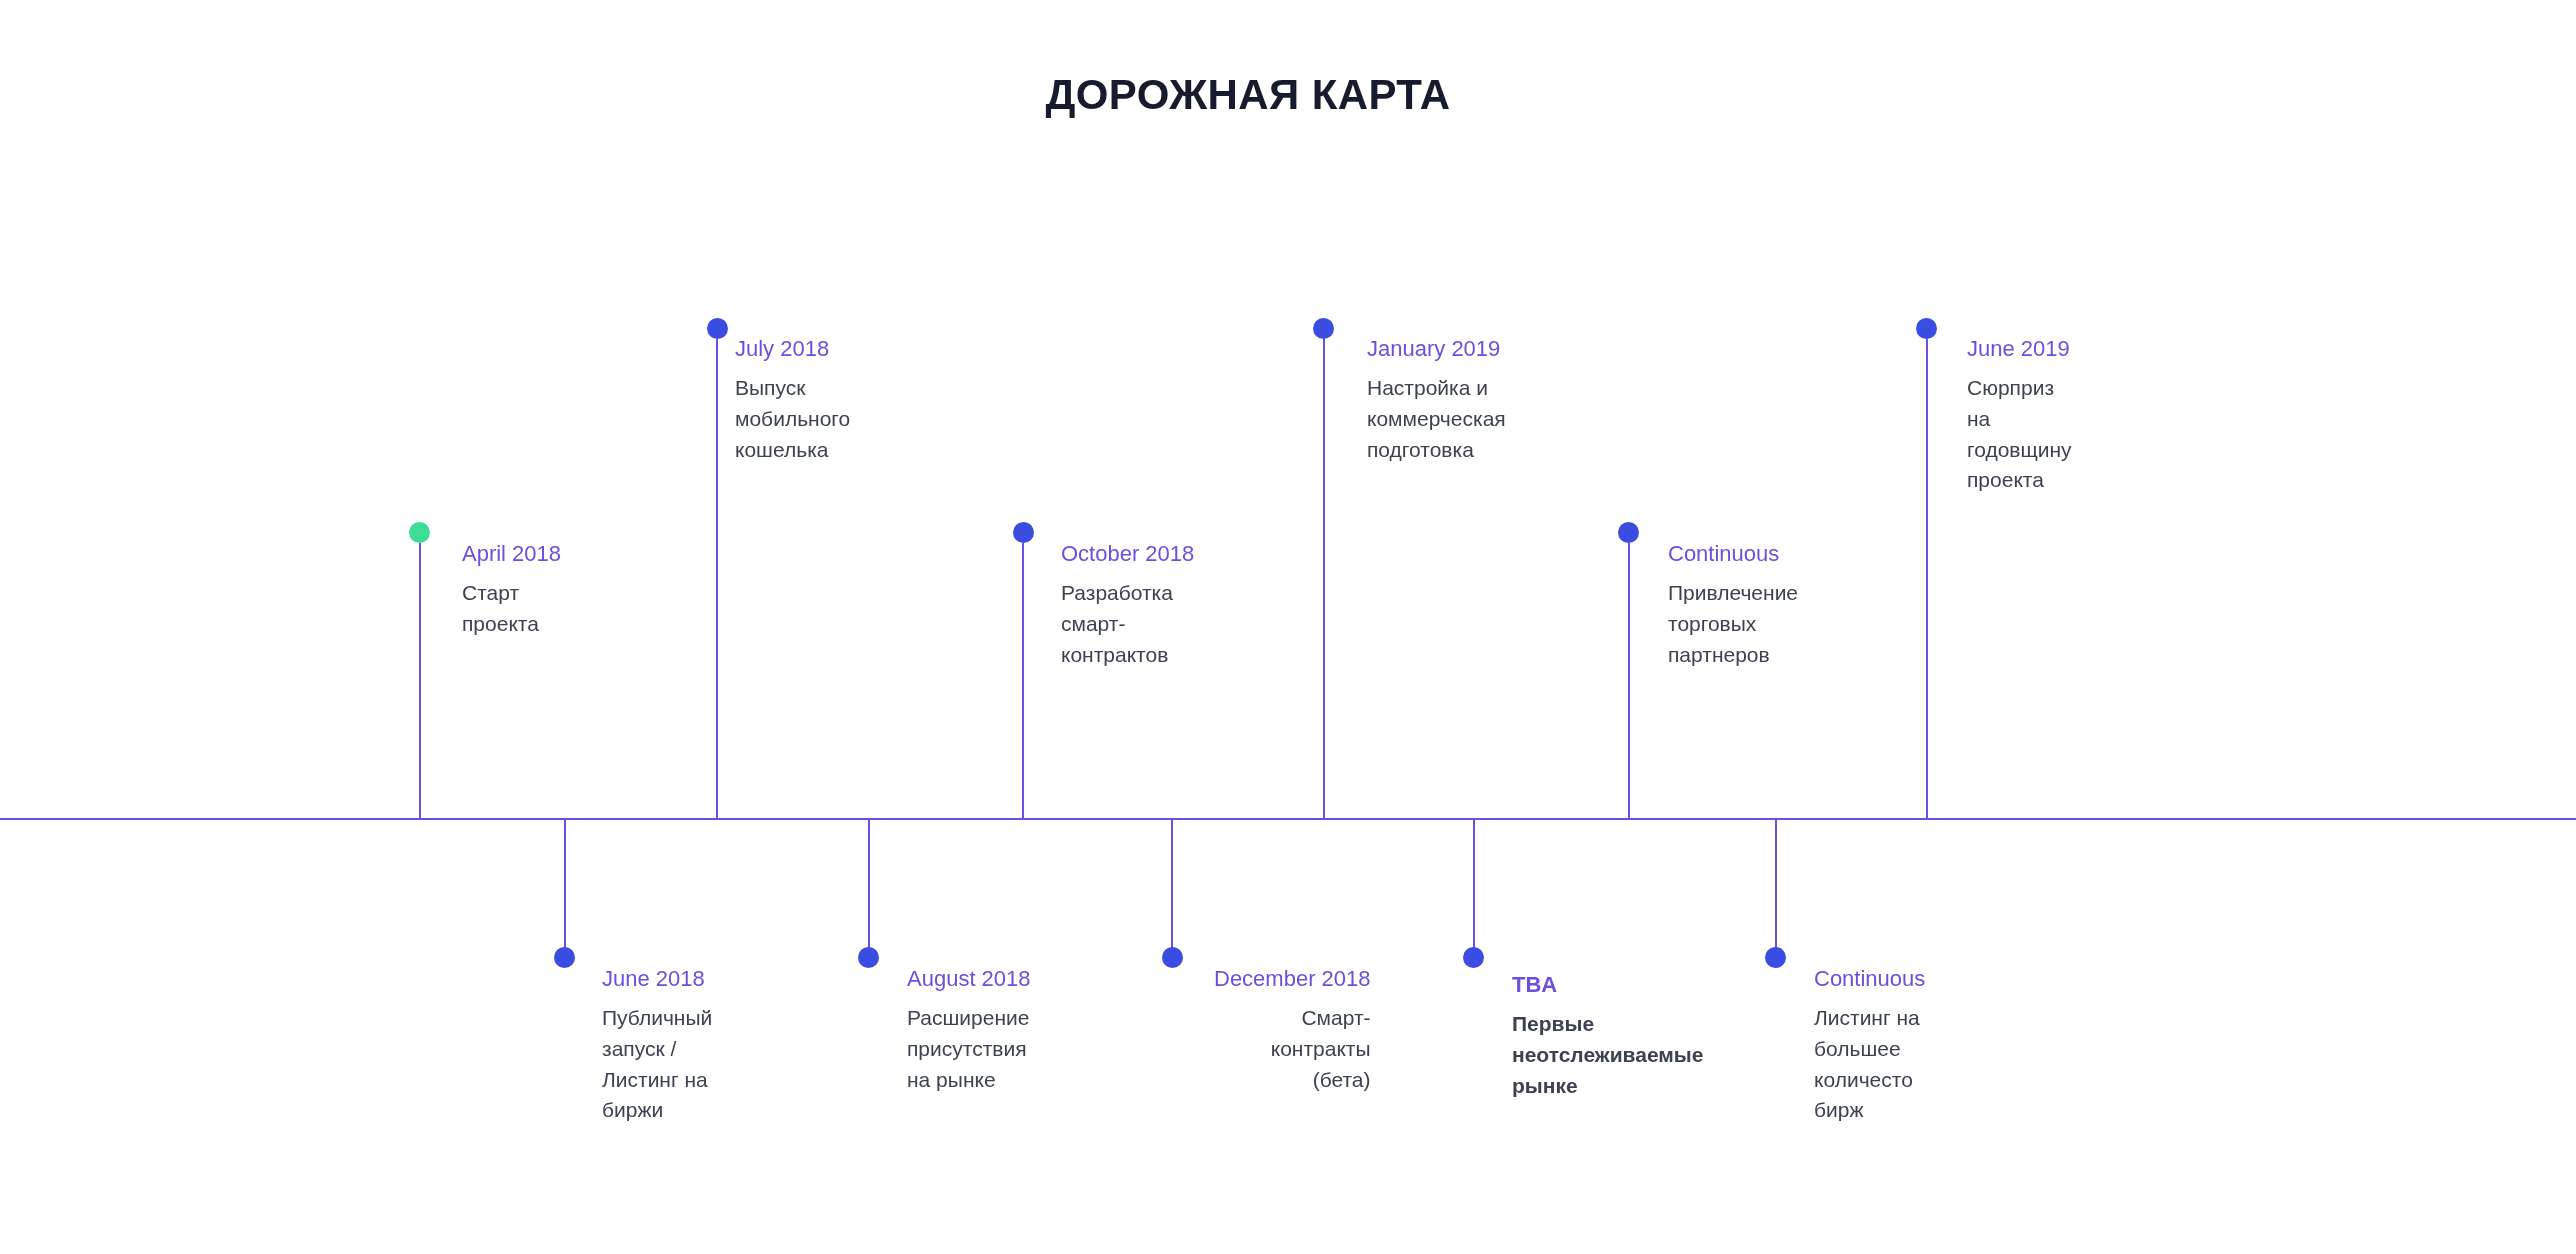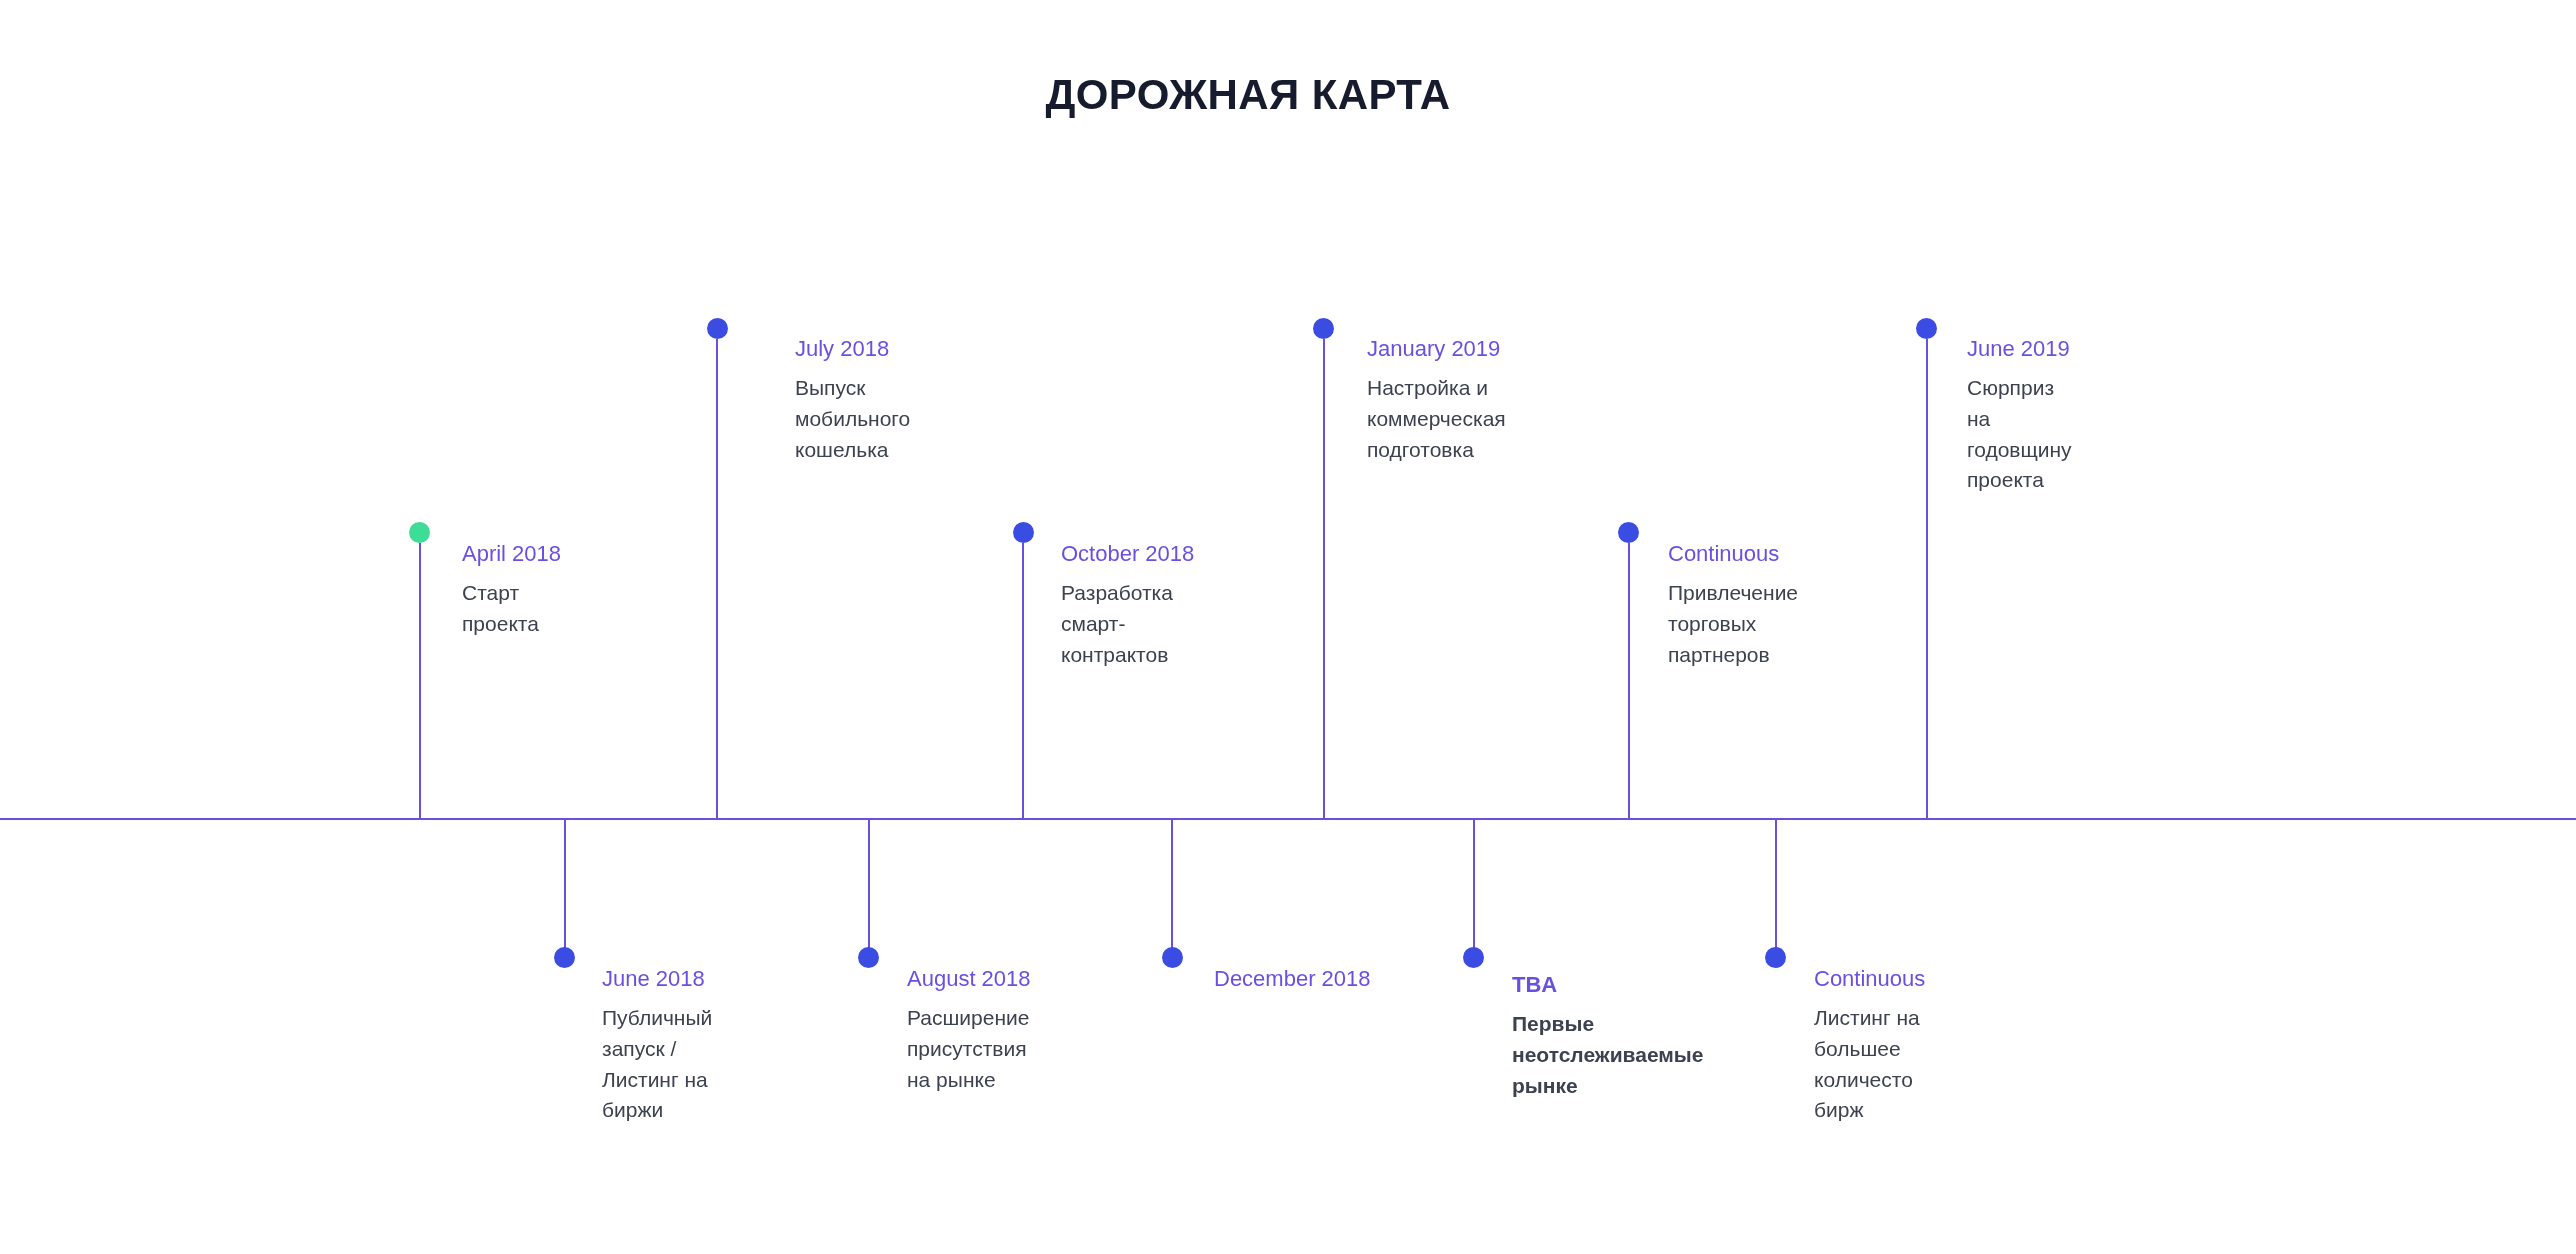--- a/index.html
+++ b/index.html
@@ -114,21 +114,21 @@
         <div class="dot" style="left: 554px; top: 947px;"></div>
         <div class="label" style="left: 602px; top: 966px;">
           <div class="date">June 2018</div>
           <div class="desc">Публичный запуск /
 Листинг на биржи</div>
         </div>
       </div>
       <div class="milestone" style="left: 0px; top: 0px;">
         <div class="stem" style="left: 716px; top: 339px; height: 479px;"></div>
         <div class="dot" style="left: 707px; top: 318px;"></div>
-        <div class="label" style="left: 795px; top: 336px;">
+        <div class="label" style="left: 735px; top: 336px;">
           <div class="date">July 2018</div>
           <div class="desc">Выпуск мобильного
 кошелька</div>
         </div>
       </div>
       <div class="milestone" style="left: 0px; top: 0px;">
         <div class="stem" style="left: 868px; top: 818px; height: 140px;"></div>
         <div class="dot" style="left: 858px; top: 947px;"></div>
         <div class="label" style="left: 907px; top: 966px;">
           <div class="date">August 2018</div>
@@ -143,20 +143,22 @@
           <div class="date">October 2018</div>
           <div class="desc">Разработка смарт-
 контрактов</div>
         </div>
       </div>
       <div class="milestone" style="left: 0px; top: 0px;">
         <div class="stem" style="left: 1171px; top: 818px; height: 140px;"></div>
         <div class="dot" style="left: 1162px; top: 947px;"></div>
         <div class="label" style="left: 1214px; top: 966px; text-align: right;">
           <div class="date">December 2018</div>
+          <div class="desc">Смарт-контракты
+(бета)</div>
         </div>
       </div>
       <div class="milestone" style="left: 0px; top: 0px;">
         <div class="stem" style="left: 1323px; top: 339px; height: 479px;"></div>
         <div class="dot" style="left: 1313px; top: 318px;"></div>
         <div class="label" style="left: 1367px; top: 336px;">
           <div class="date">January 2019</div>
           <div class="desc">Настройка и
 коммерческая
 подготовка</div>

